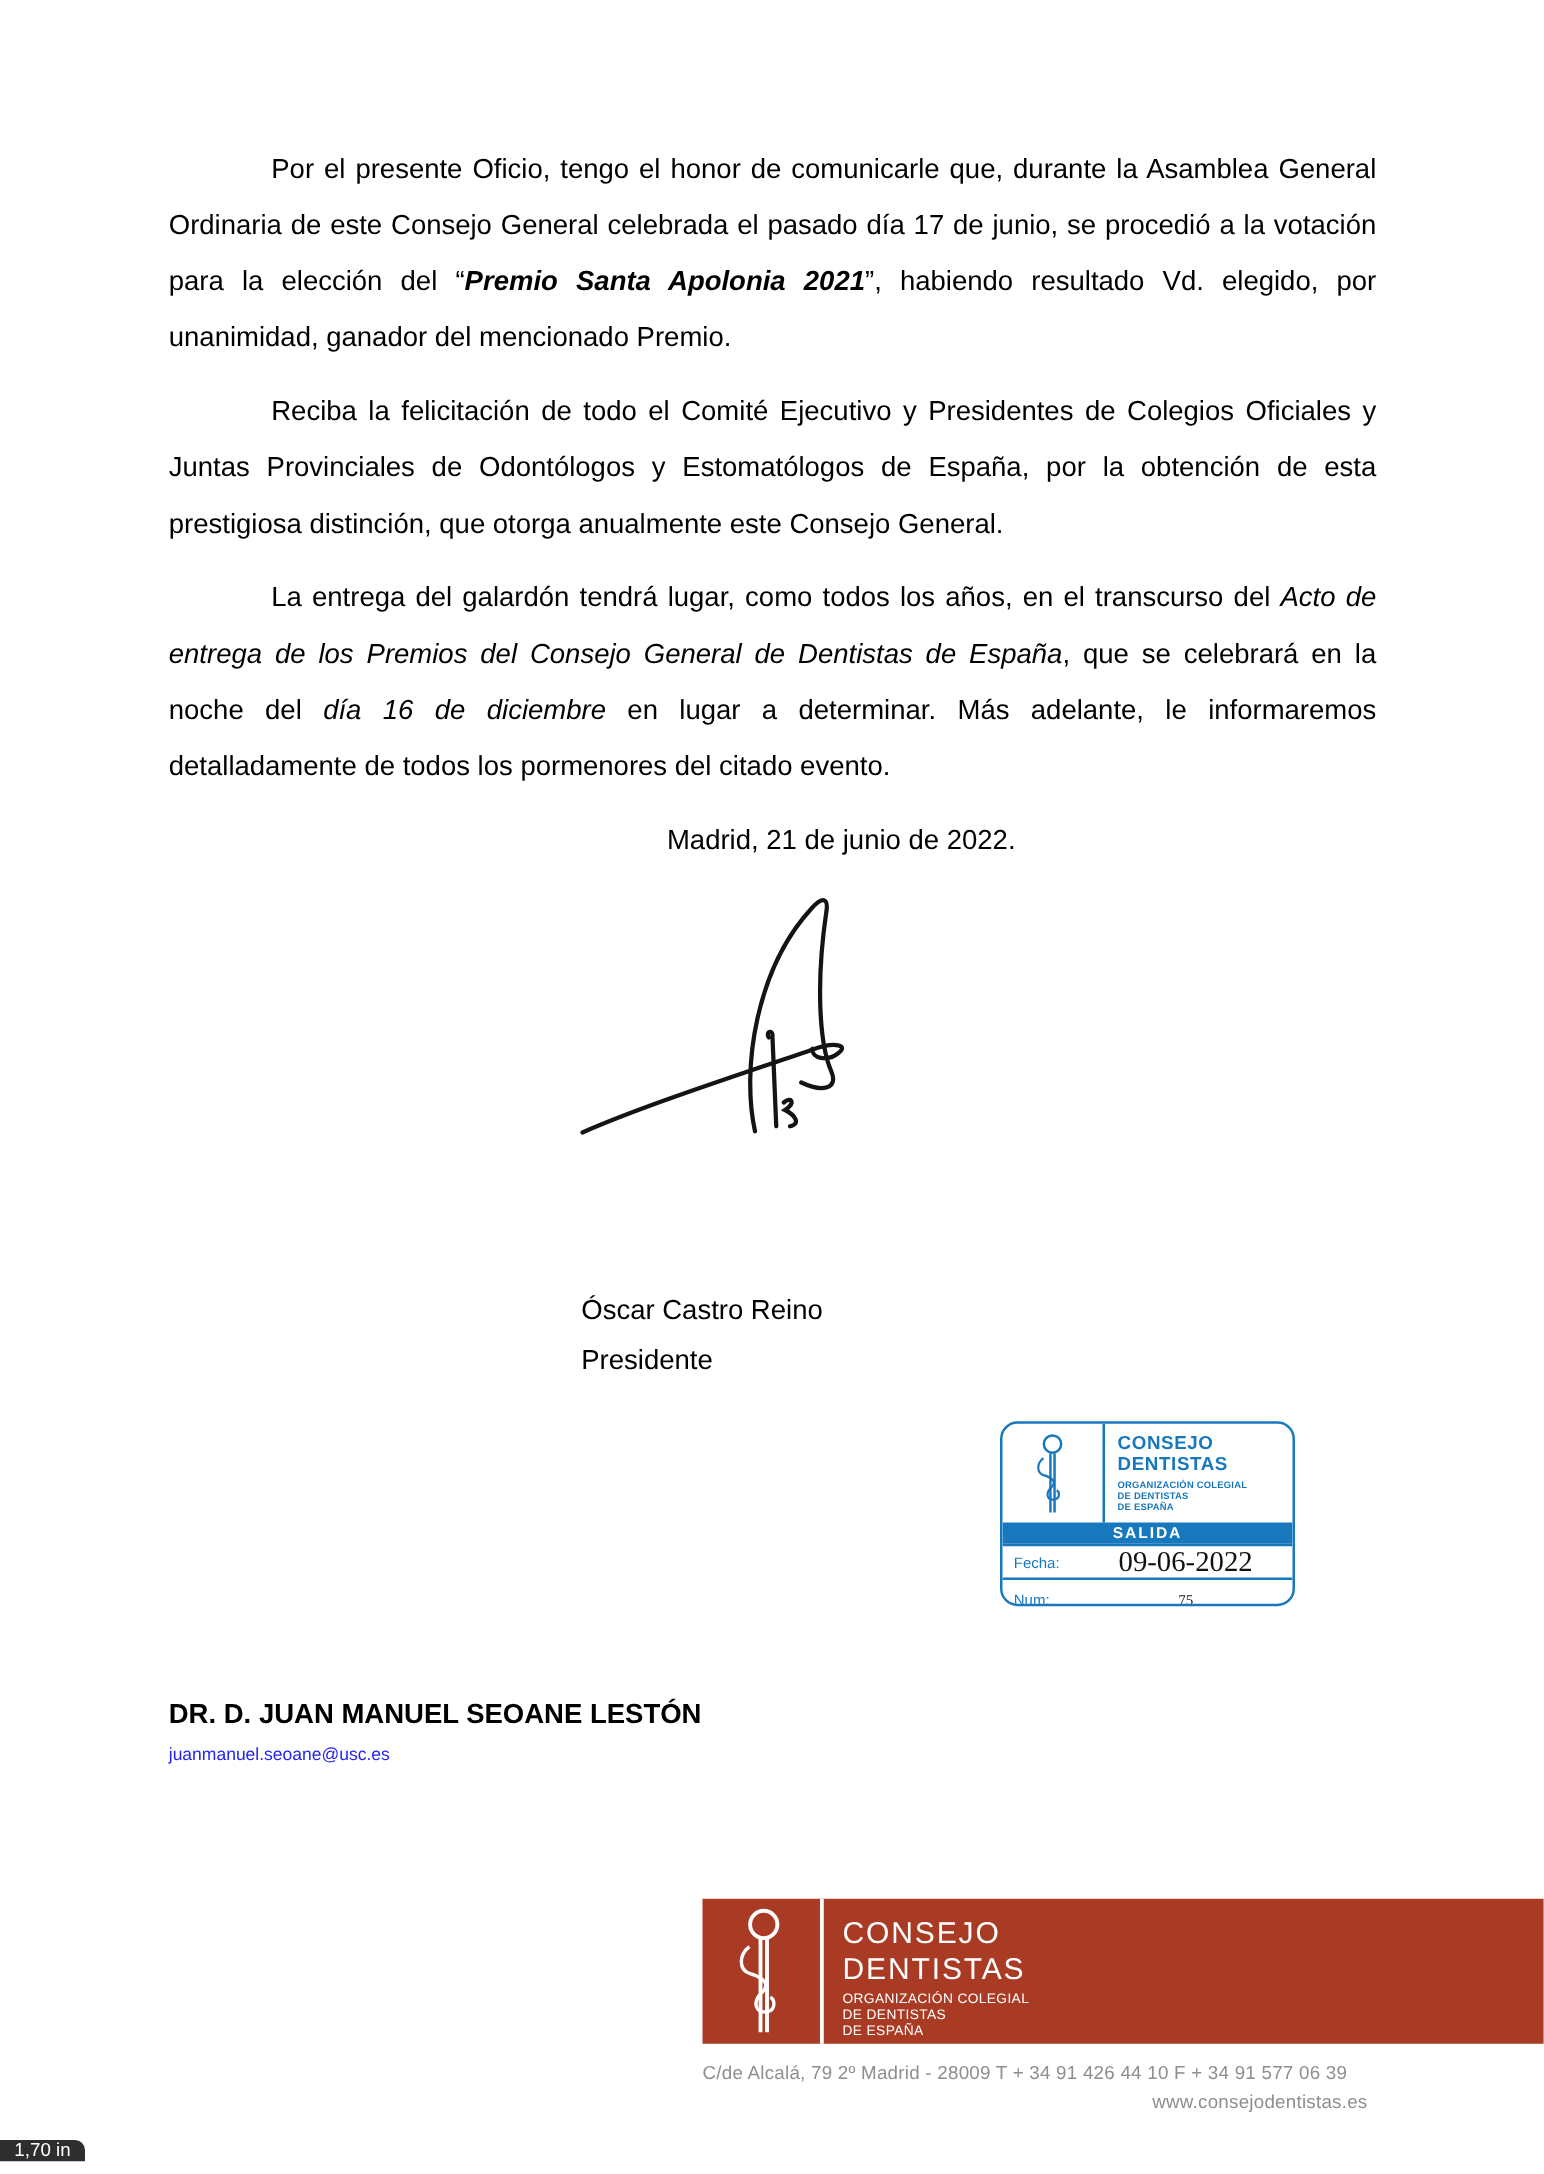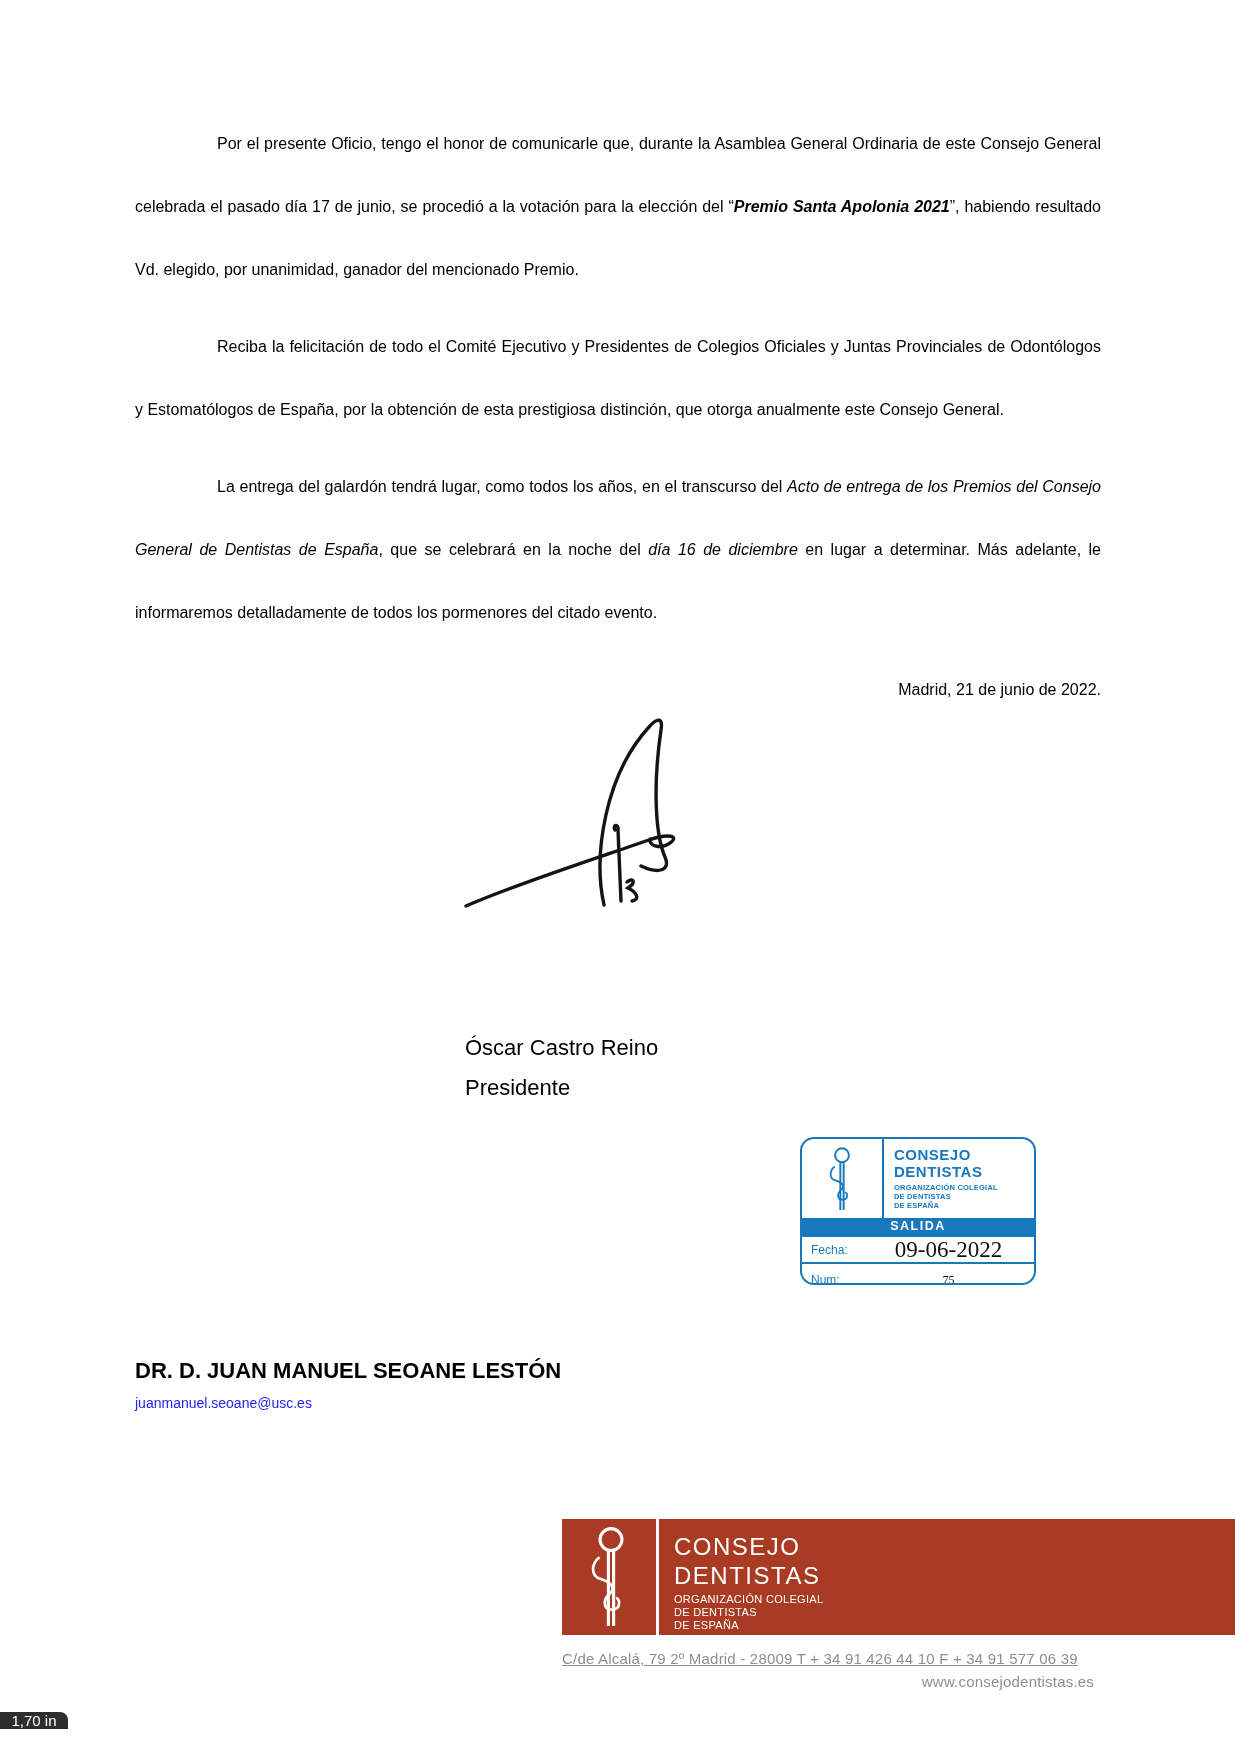--- a/index.html
+++ b/index.html
@@ -2,23 +2,23 @@
 <html lang="es" style="--stamp_blue: #1878be; --banner_red: #a93b24; --link_blue: #2323f5; --footer_gray: #8e8e8e; --tooltip_bg: #2e2e2e;"><head>
 <meta charset="utf-8">
 <style>
   html,body{margin:0;padding:0;}
   body{
     width:1235px;height:1739px;position:relative;background:#ffffff;
     font-family:"Liberation Sans", sans-serif;color:#000;overflow:hidden;
   }
   
   .letter-text{position:absolute;left:135px;top:112px;width:966px;
-    font-size:16px;line-height:63px;}
+    font-size:22px;line-height:45px;}
   .letter-text p{margin:0 0 14px;text-align:justify;text-indent:82px;}
-  .letter-text p.plainline{text-align:right;text-indent:110px;margin-bottom:14px;}
+  .letter-text p.plainline{text-align:center;text-indent:110px;margin-bottom:14px;}
   .emph-bold-italic{font-weight:700;font-style:italic;}
   .emph-italic{font-style:italic;}
   
   .signature{position:absolute;left:452px;top:642px;width:235px;height:278px;}
   .signer{position:absolute;left:465px;top:1028px;width:350px;text-align:left;
     font-size:22px;line-height:40px;}
   
   .stamp{position:absolute;left:800px;top:1137px;width:236px;height:148px;
     border:2.5px solid var(--stamp_blue,#1878be);border-radius:14px;overflow:hidden;
     background:#fff;box-sizing:border-box;}
@@ -48,21 +48,21 @@
   .banner{position:absolute;left:562px;top:1519px;width:673px;height:116px;
     background:var(--banner_red,#a93b24);color:#fff;}
   .banner-staff{position:absolute;left:26px;top:6px;}
   .banner-divider{position:absolute;left:94px;top:0;width:3px;height:116px;background:#fff;}
   .banner-text{position:absolute;left:112px;top:13px;}
   .banner-line{font-size:24px;line-height:29px;letter-spacing:1.5px;}
   .banner-sub{font-size:11px;line-height:13px;letter-spacing:.3px;}
   .banner-sub.first{margin-top:3px;}
   
   .footer-address{position:absolute;left:562px;top:1650px;width:532px;
-    color:var(--footer_gray,#8e8e8e);font-size:15px;letter-spacing:.2px;text-decoration:underline;}
+    color:var(--footer_gray,#8e8e8e);font-size:15px;letter-spacing:.2px;}
   .footer-website{position:absolute;left:562px;top:1673px;width:532px;text-align:right;
     color:var(--footer_gray,#8e8e8e);font-size:15px;letter-spacing:.2px;}
   
   .measure-tooltip{position:absolute;left:0;top:1712px;height:17px;min-width:68px;
     background:var(--tooltip_bg,#2e2e2e);color:#fff;font-size:15px;
     display:flex;align-items:center;justify-content:center;
     border-radius:0 8px 0 0;padding:0 8px;box-sizing:border-box;}
 </style>
 </head>
 <body>

